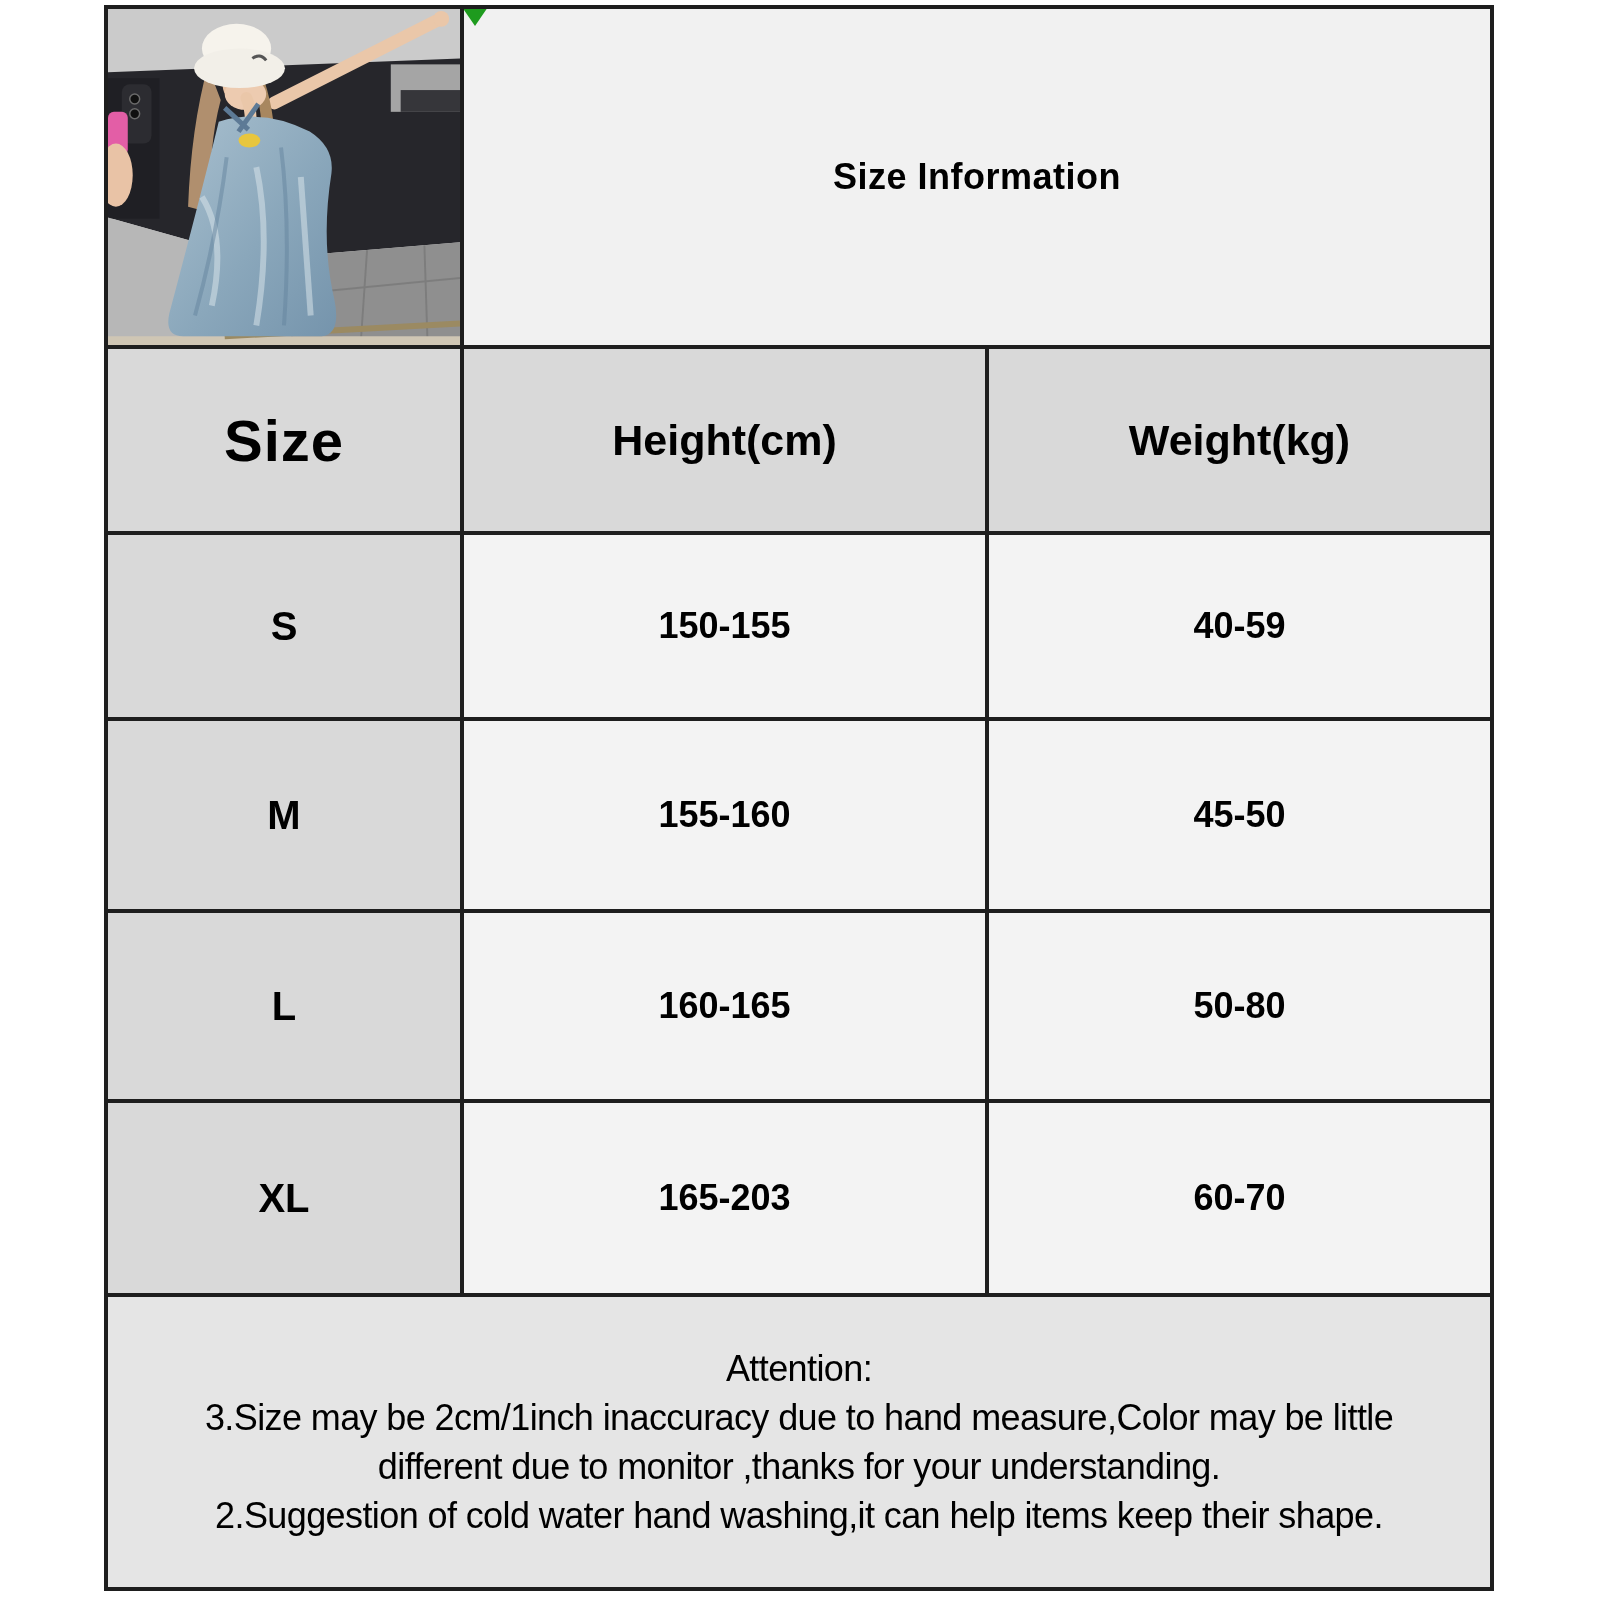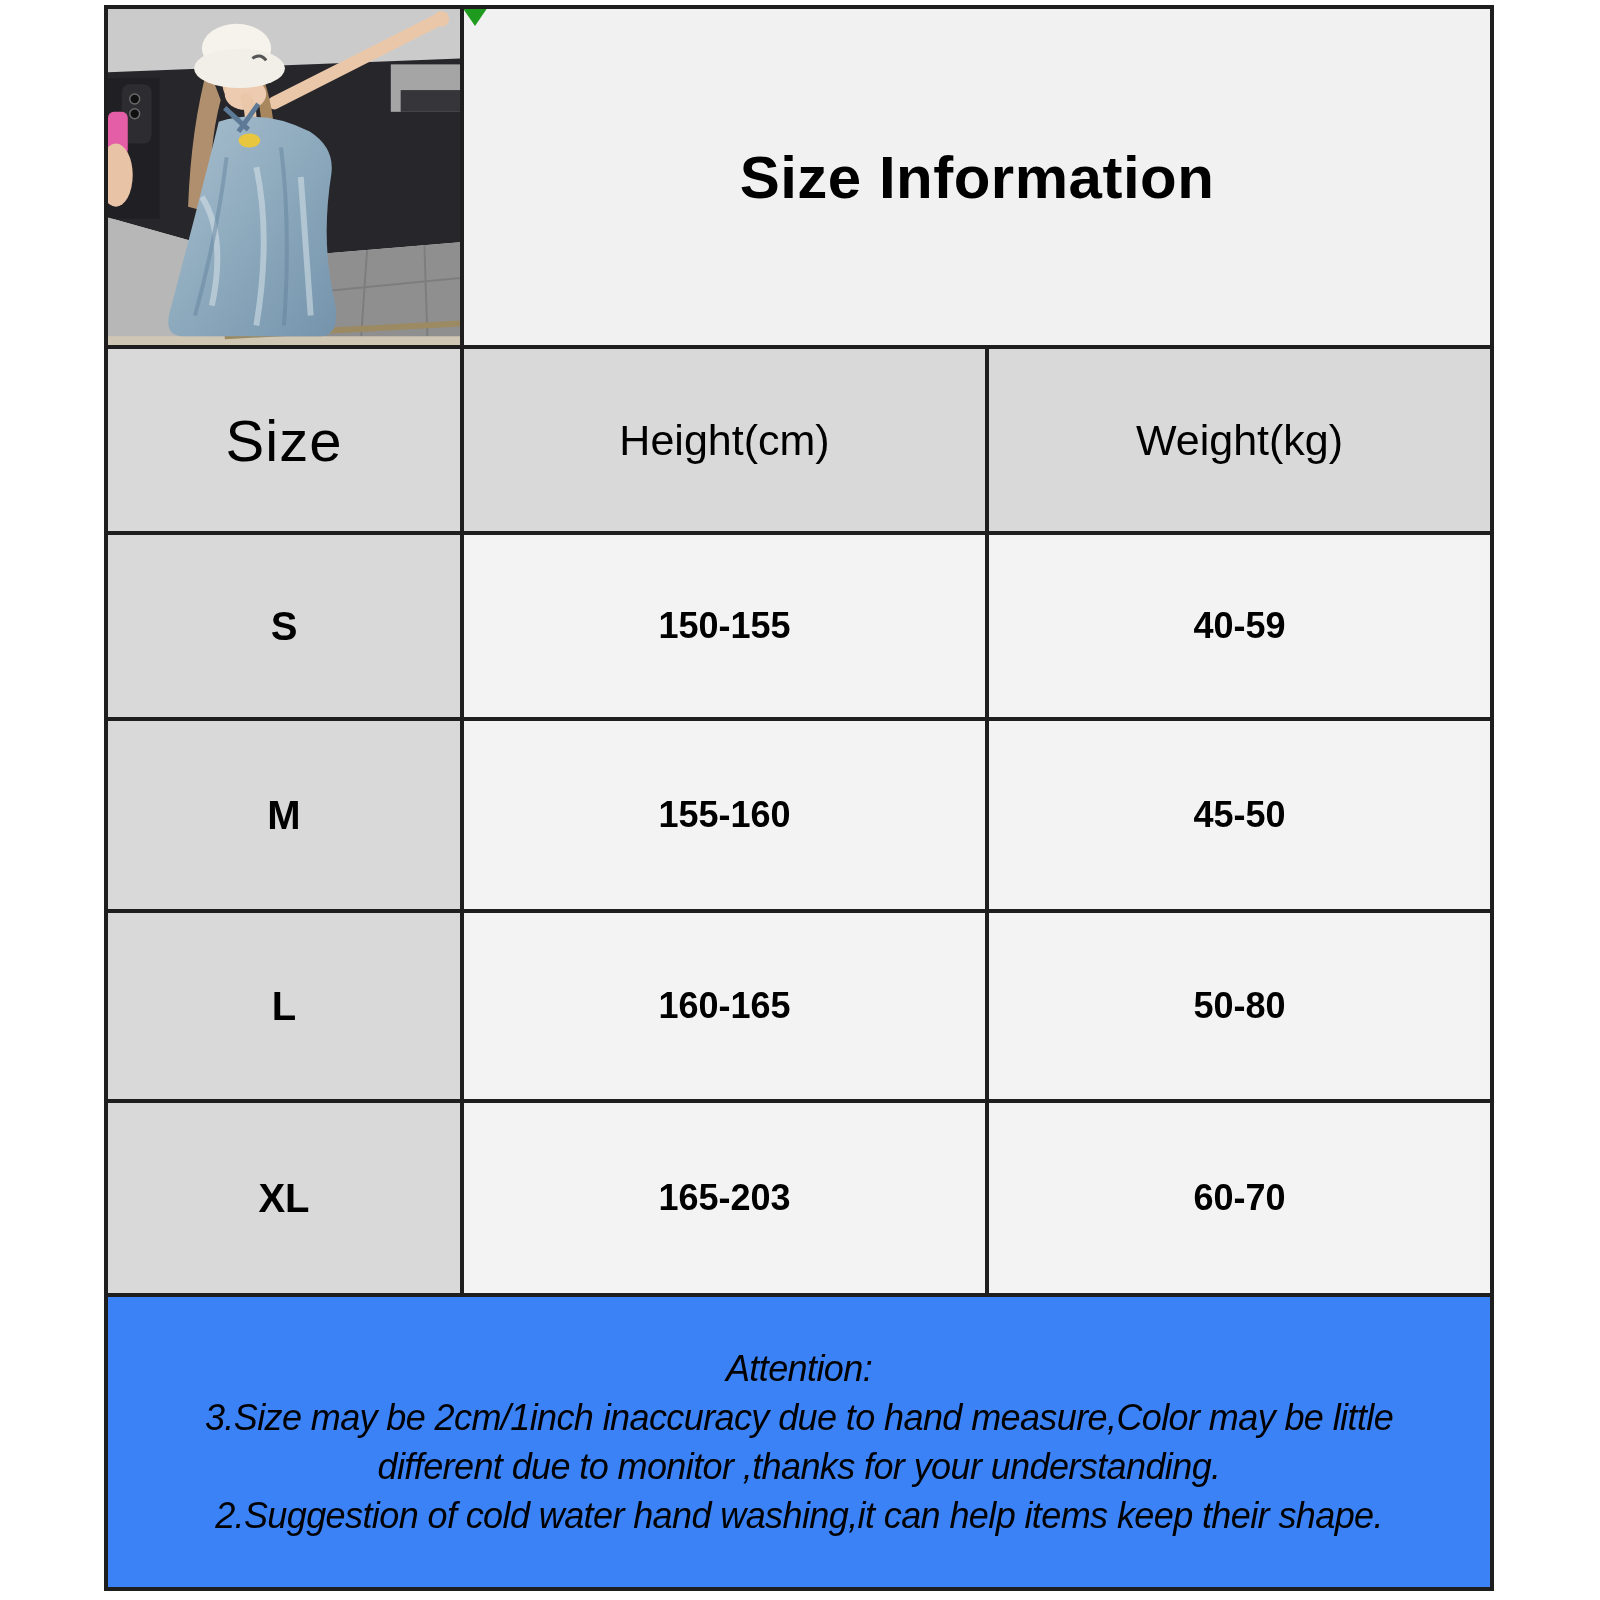--- a/index.html
+++ b/index.html
@@ -11,35 +11,34 @@
     position:absolute;left:104px;top:5px;width:1386px;height:1586px;
     border-collapse:collapse;table-layout:fixed;background:#fff;
   }
   table.size-chart td, table.size-chart th{
     border:4px solid #1e1e1e;text-align:center;vertical-align:middle;
     overflow:hidden;padding:0;
   }
   .photo-cell{background:#c9c9c9;}
   .photo-cell svg{display:block;width:100%;height:100%;}
   .title-cell{background:#f1f1f1;position:relative;}
-  .title-text{font-size:60px;font-weight:bold;letter-spacing:0.5px;}
+  .title-text{font-size:36px;font-weight:bold;letter-spacing:0.5px;}
   .corner-flag{
     position:absolute;left:-2px;top:-2px;width:0;height:0;
     border-left:13px solid transparent;border-right:13px solid transparent;
     border-top:19px solid #1e9b1e;
   }
-  .hdr{background:#d9d9d9;font-weight:normal;}
+  .hdr{background:#d9d9d9;font-weight:bold;}
   .hdr-size{font-size:58px;letter-spacing:1px;}
   .hdr-col{font-size:43px;}
   .lbl{background:#d9d9d9;font-weight:bold;font-size:40px;}
   .val{background:#f3f3f3;font-size:36px;font-weight:bold;}
   .attn{
-    background:#3b82f6;text-align:left;vertical-align:top;
+    background:#e5e5e5;text-align:left;vertical-align:top;
     padding:8px 10px 0 10px;
-    font-style:italic;
   }
   .attn .line{
     font-size:36px;letter-spacing:-0.6px;line-height:49px;white-space:nowrap;
   }
 </style>
 </head>
 <body>
 
 <div class="sheet">
   <table class="size-chart">

